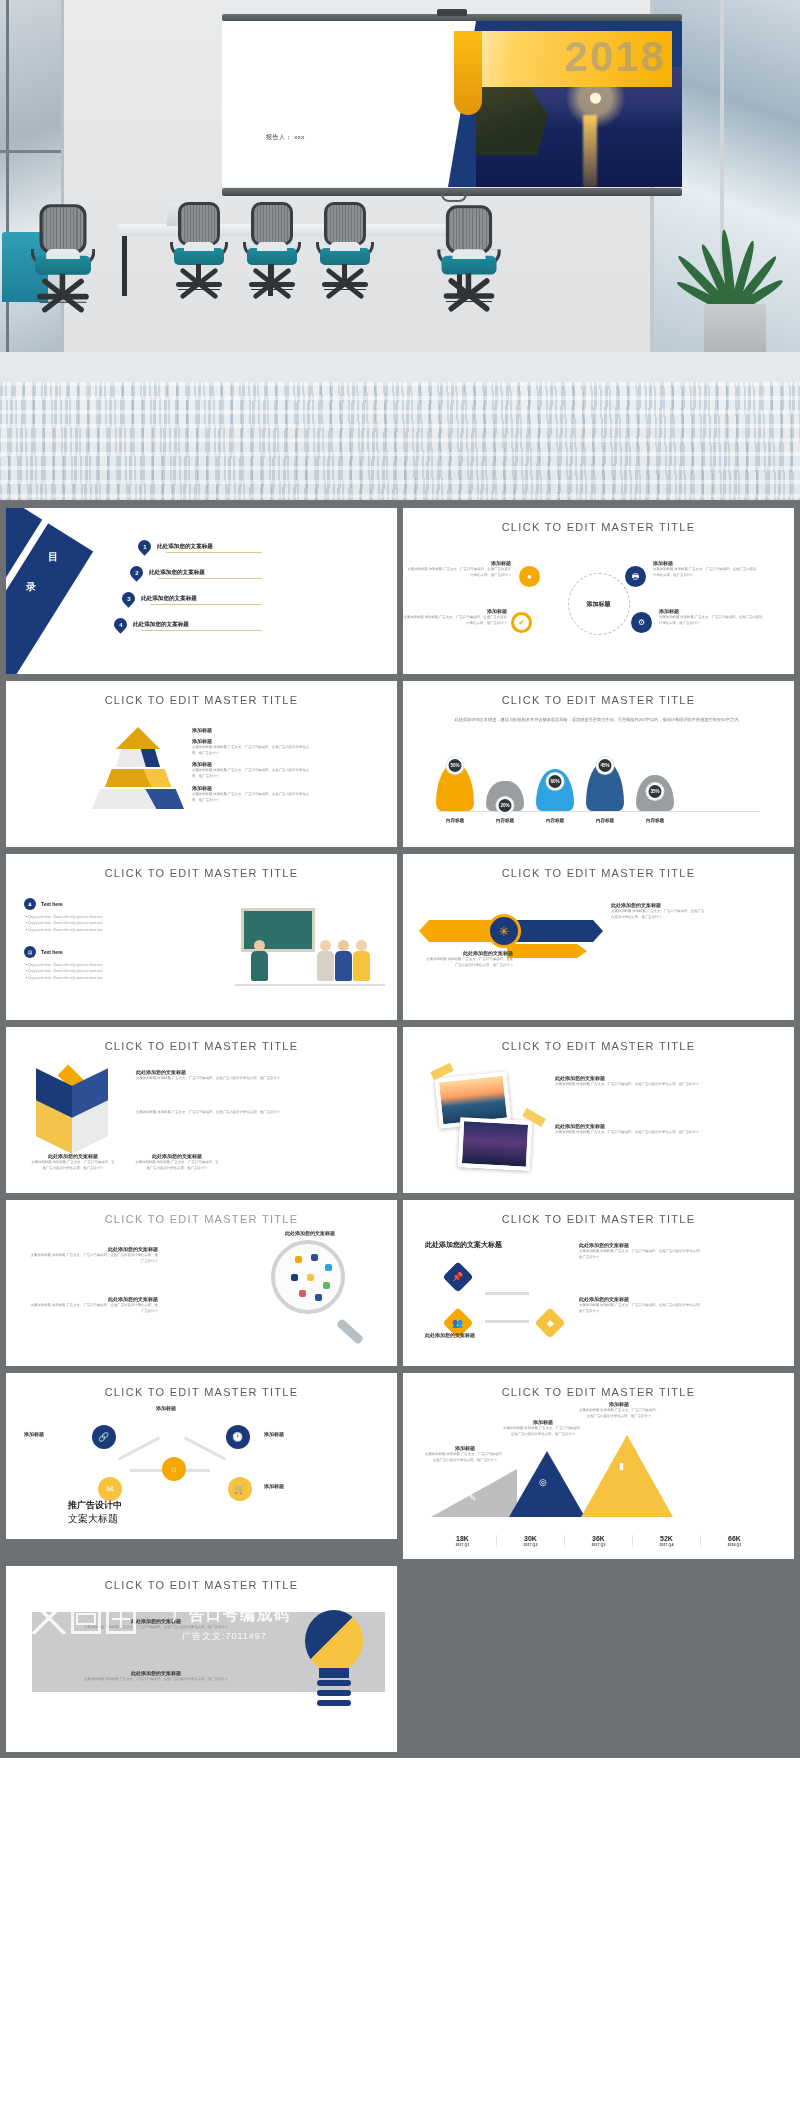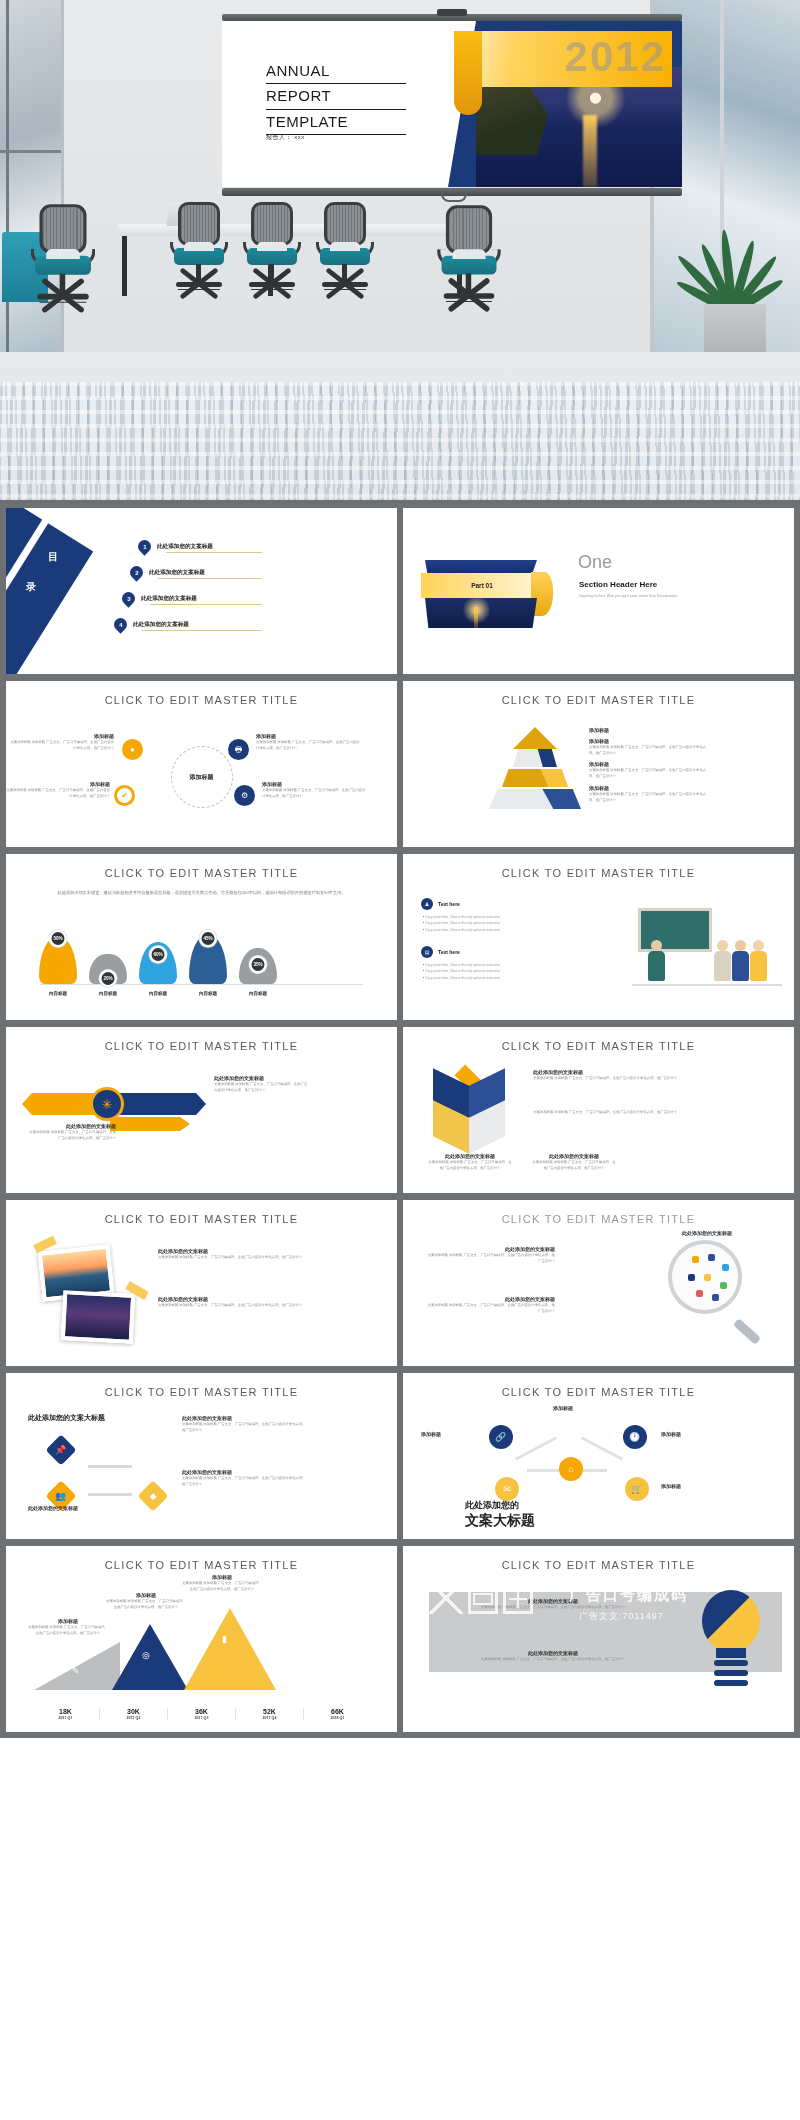--- a/index.html
+++ b/index.html
@@ -487,26 +487,21 @@
   <div class="screen-wrap">
     <div class="screen-bar"></div>
     <div class="slide-hero">
       <div class="sh-blue"></div>
       <div class="sh-photo">
         <div class="cliff"></div>
           <div class="sunpath"></div>
       </div>
       <div class="sh-yellow"></div>
       <div class="sh-yellow-curl"></div>
-      <div class="sh-year">2012</div>
-      <div class="sh-title">
-        <span>ANNUAL</span>
-        <span>REPORT</span>
-        <span>TEMPLATE</span>
-      </div>
+      <div class="sh-year">2018</div>
       <div class="sh-sub">报告人： xxx</div>
     </div>
     <div class="screen-foot"></div>
   </div>
 
   <div class="hero-table"></div>
   <div class="hero-laptop"></div>
   <div class="hero-table-legs">
       <i></i>
       <i></i>
@@ -584,33 +579,20 @@
       <div class="toc-txt">此处添加您的文案标题</div>
     </div>
     <div class="toc-item" style="left:108px; top:110px;">
       <div class="pin">
             <span>4</span>
           </div>
       <div class="toc-txt">此处添加您的文案标题</div>
     </div>
   </div>
 
-  <div class="slide">
-    <div class="sec-ribbon">
-      <div class="top"></div>
-      <div class="mid">
-            <b>Part 01</b>
-          </div>
-      <div class="curl"></div>
-      <div class="bot"></div>
-    </div>
-    <div class="sec-one">One</div>
-    <div class="sec-head">Section Header Here</div>
-    <div class="sec-sup">Supporting text here. When you copy &amp; paste, choose Keep Text only option.</div>
-  </div>
 
   <div class="slide">
     <div class="s-title">CLICK TO EDIT MASTER TITLE</div>
     <div class="cd-center">添加标题</div>
 
     <div class="node y" style="left:116px; top:58px;">●</div>
     <div class="node ring" style="left:108px; top:104px;">✔</div>
     <div class="node b" style="left:222px; top:58px;">🖶</div>
     <div class="node b" style="left:228px; top:104px;">⚙</div>
 
@@ -866,22 +848,22 @@
     <div class="mol" style="left:86px; top:52px; background:#1b3a7a;">🔗</div>
     <div class="mol" style="left:220px; top:52px; background:#1b3a7a;">🕐</div>
     <div class="mol" style="left:156px; top:84px; background:#f7a800;">⌂</div>
     <div class="mol" style="left:92px; top:104px; background:#f7c33f;">✉</div>
     <div class="mol" style="left:222px; top:104px; background:#f7c33f;">🛒</div>
     <div class="cn-h" style="position:absolute; left:150px; top:32px;">添加标题</div>
     <div class="cn-h" style="position:absolute; left:18px; top:58px;">添加标题</div>
     <div class="cn-h" style="position:absolute; left:258px; top:58px;">添加标题</div>
     <div class="cn-h" style="position:absolute; left:258px; top:110px;">添加标题</div>
     <div style="position:absolute; left:62px; top:126px;">
-      <div style="font-size:9px; font-weight:700; color:#222;">此处添加您的</div>
-      <div style="font-size:14px; font-weight:700; color:#222;">文案大标题</div>
+      <div style="font-size:9px; font-weight:700; color:#222;">推广告设计中</div>
+      <div style="font-size:10px; font-weight:400; color:#222;">文案大标题</div>
     </div>
   </div>
 
   <div class="slide tall">
     <div class="s-title">CLICK TO EDIT MASTER TITLE</div>
 
     <div class="tri" style="left:28px; top:96px; border-width:0 0 48px 86px; border-color:transparent transparent #bcbec0 transparent;"></div>
     <div class="tri" style="left:106px; top:78px; border-width:0 38px 66px 38px; border-color:transparent transparent #1b3a7a transparent;"></div>
     <div class="tri" style="left:178px; top:62px; border-width:0 46px 82px 46px; border-color:transparent transparent #f7c33f transparent;"></div>
     <div style="position:absolute; left:66px; top:120px; color:#fff; font-size:9px;">✎</div>

